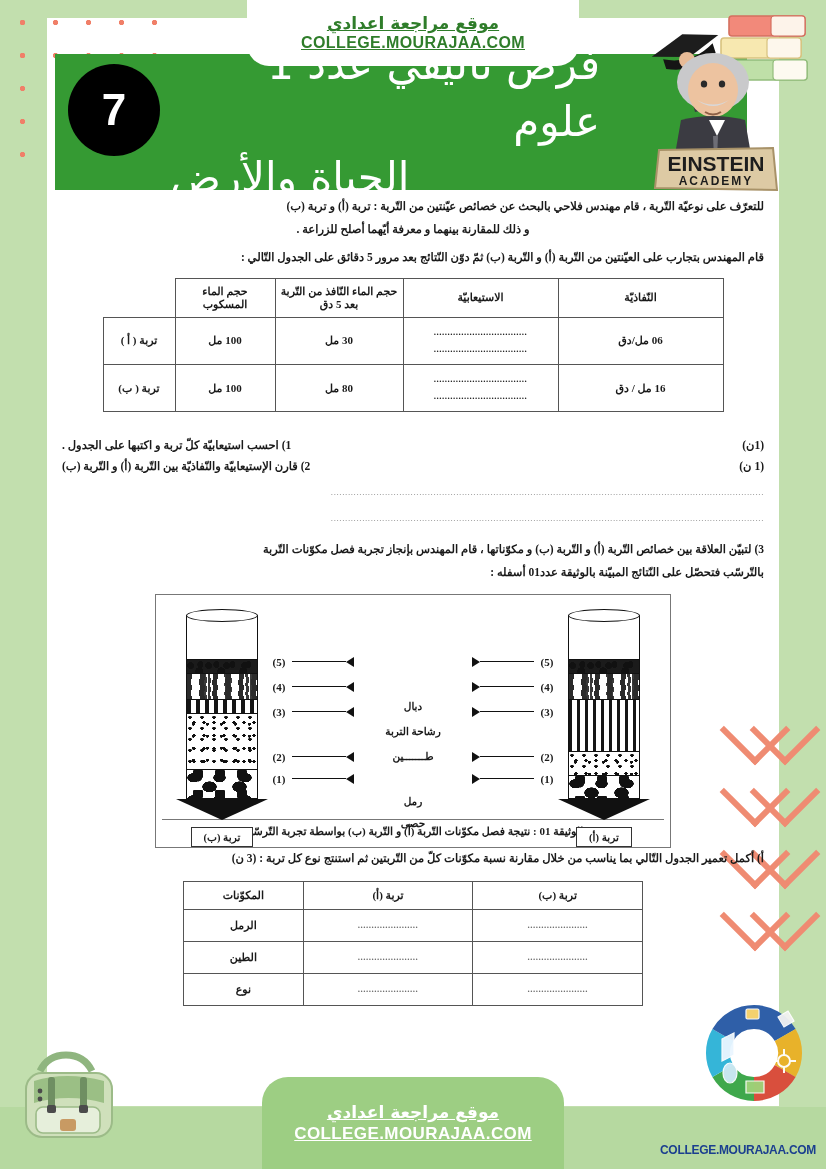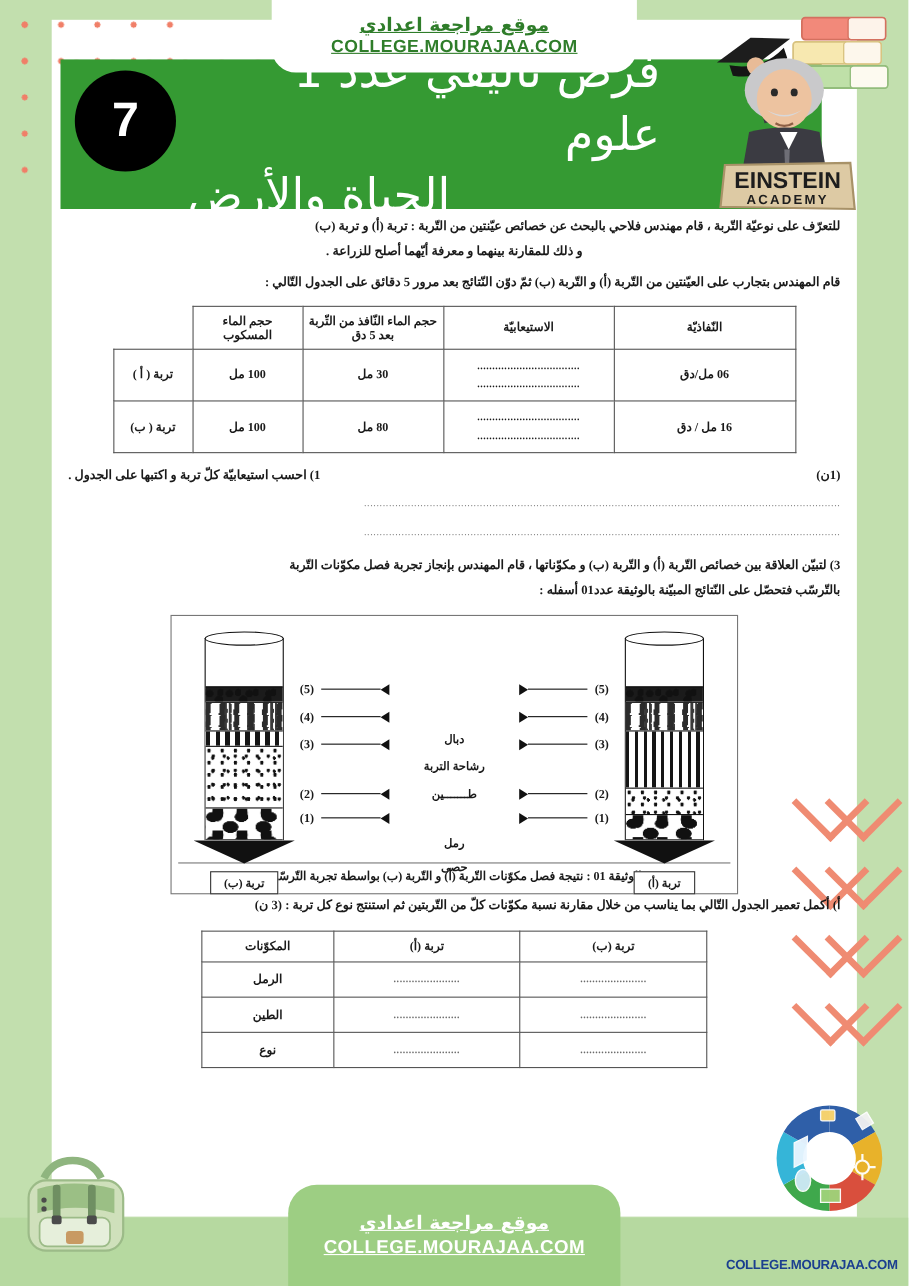--- a/index.html
+++ b/index.html
@@ -409,23 +409,27 @@
           <div>..................................</div>
           <div>..................................</div>
         </td>
         <td>80 مل</td>
         <td>100 مل</td>
         <td>تربة ( ب)</td>
       </tr>
     </tbody>
       </table>
 
-    <div class="qrow" style="margin-top:12px">
+    <div class="qrow" style="margin-top:26px">
       <div class="qtext">1) احسب استيعابيّة كلّ تربة  و  اكتبها على الجدول .</div>
       <div class="qmark">(1ن)</div>
+    </div>
+    <div class="qrow">
+      <div class="qtext">2) قارن الإستيعابيّة والنّفاذيّة بين التّربة (أ) و التّربة (ب)</div>
+      <div class="qmark">(1 ن)</div>
     </div>
 
     <div class="answer-line">........................................................................................................................................................</div>
     <div class="answer-line">........................................................................................................................................................</div>
 
     <div class="para b" style="margin-top:14px">3) لتبيّن العلاقة بين خصائص التّربة (أ) و التّربة (ب) و مكوّناتها ، قام المهندس بإنجاز تجربة  فصل مكوّنات التّربة</div>
     <div class="para b" style="text-align:right">بالتّرسّب فتحصّل على النّتائج المبيّنة بالوثيقة عدد01 أسفله :</div>
 
     <div class="figure-box">
       <div class="fig-inner">

